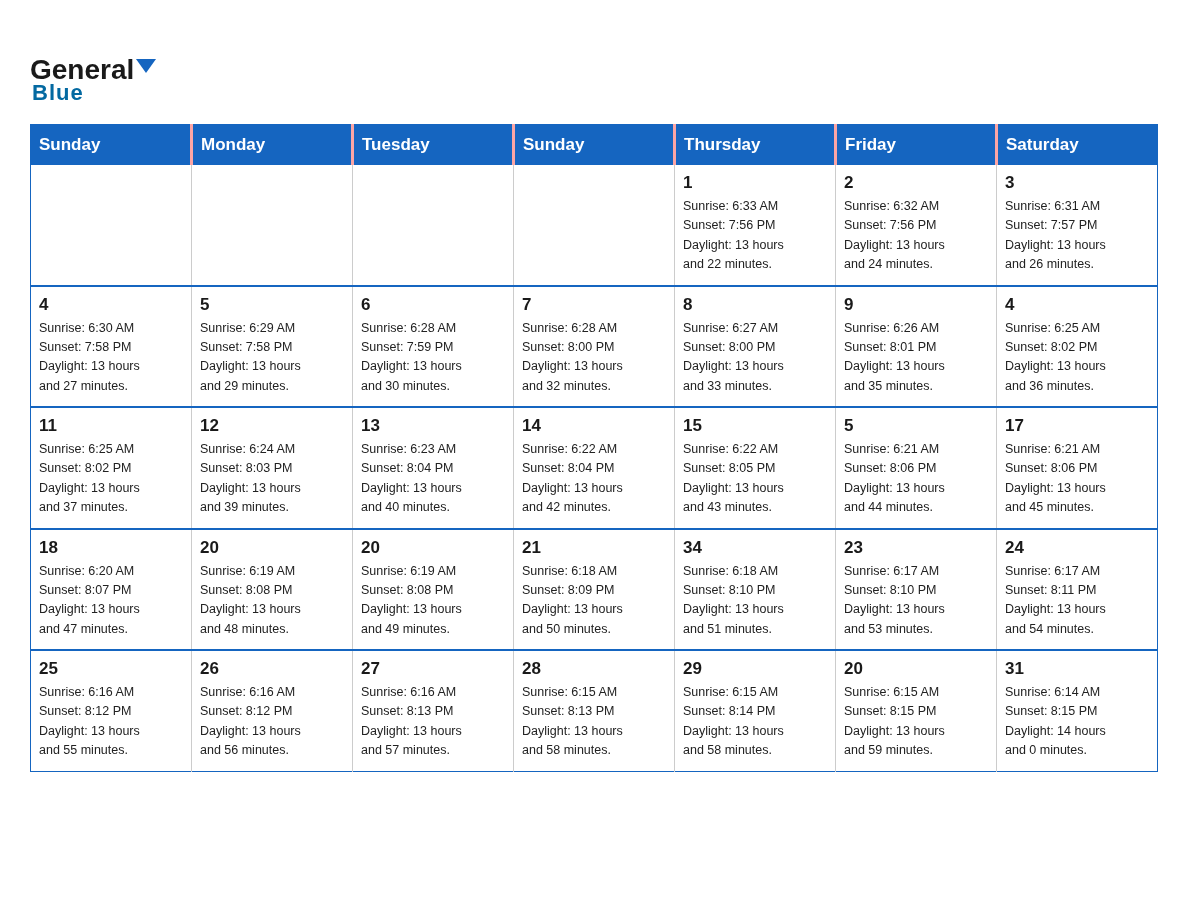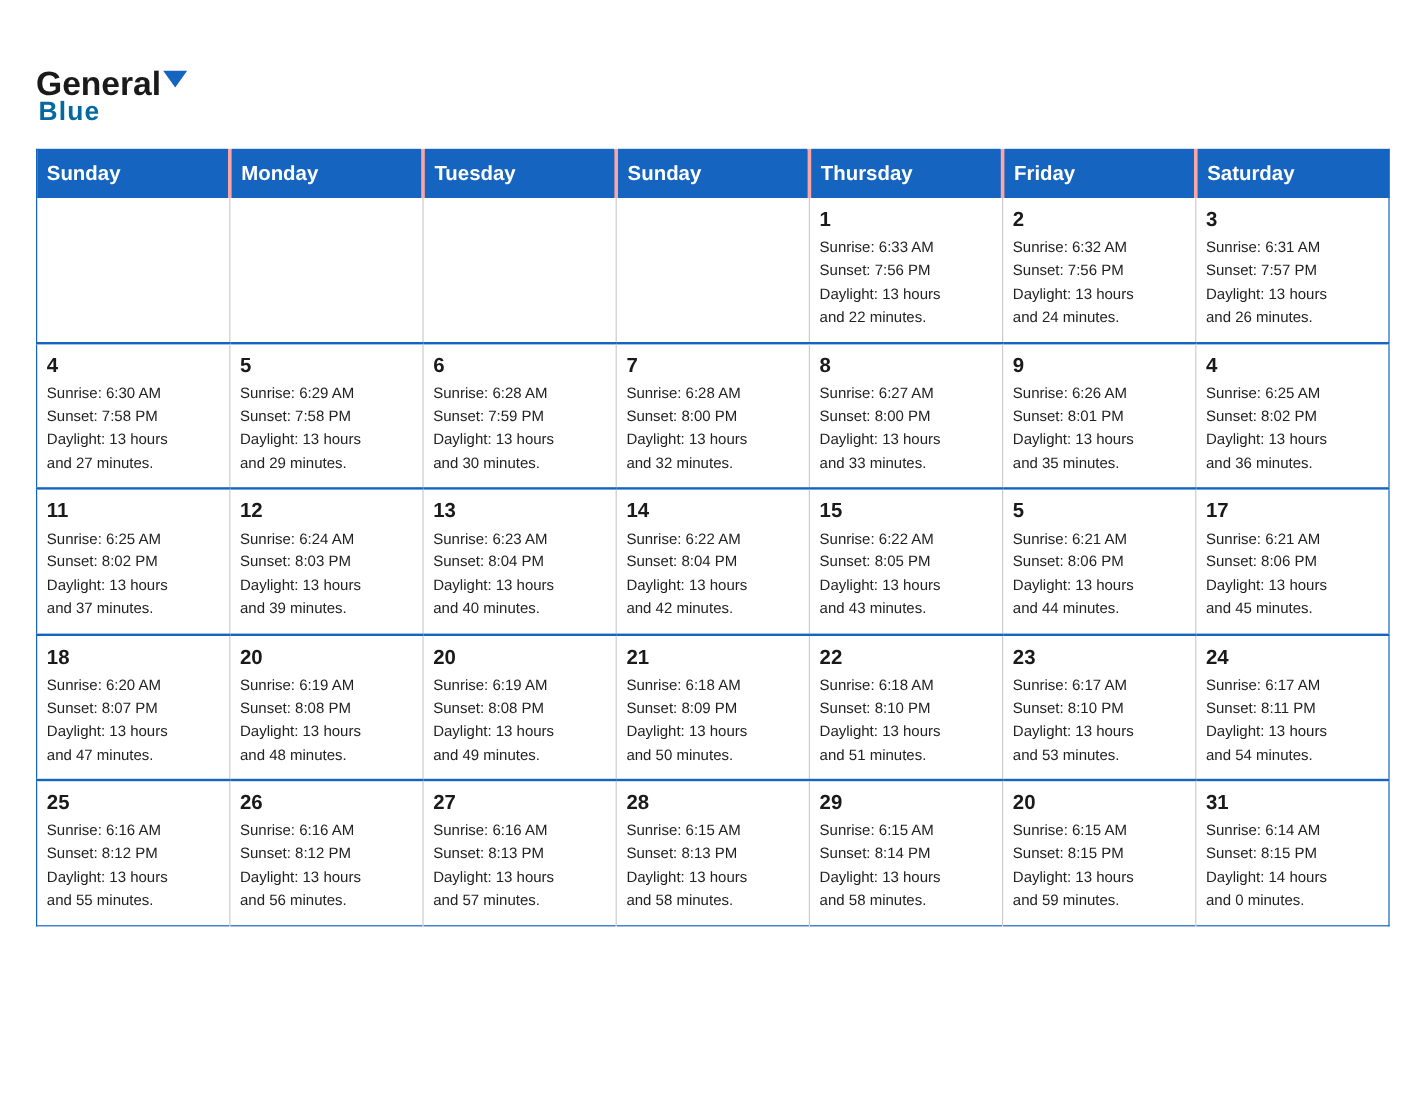--- a/index.html
+++ b/index.html
@@ -227,21 +227,21 @@
         </td>
         <td>
           <span class="day-number">20</span>
           <div class="day-info">Sunrise: 6:19 AM<br>Sunset: 8:08 PM<br>Daylight: 13 hours<br>and 49 minutes.</div>
         </td>
         <td>
           <span class="day-number">21</span>
           <div class="day-info">Sunrise: 6:18 AM<br>Sunset: 8:09 PM<br>Daylight: 13 hours<br>and 50 minutes.</div>
         </td>
         <td>
-          <span class="day-number">22</span>
+          <span class="day-number">34</span>
           <div class="day-info">Sunrise: 6:18 AM<br>Sunset: 8:10 PM<br>Daylight: 13 hours<br>and 51 minutes.</div>
         </td>
         <td>
           <span class="day-number">23</span>
           <div class="day-info">Sunrise: 6:17 AM<br>Sunset: 8:10 PM<br>Daylight: 13 hours<br>and 53 minutes.</div>
         </td>
         <td>
           <span class="day-number">24</span>
           <div class="day-info">Sunrise: 6:17 AM<br>Sunset: 8:11 PM<br>Daylight: 13 hours<br>and 54 minutes.</div>
         </td>

